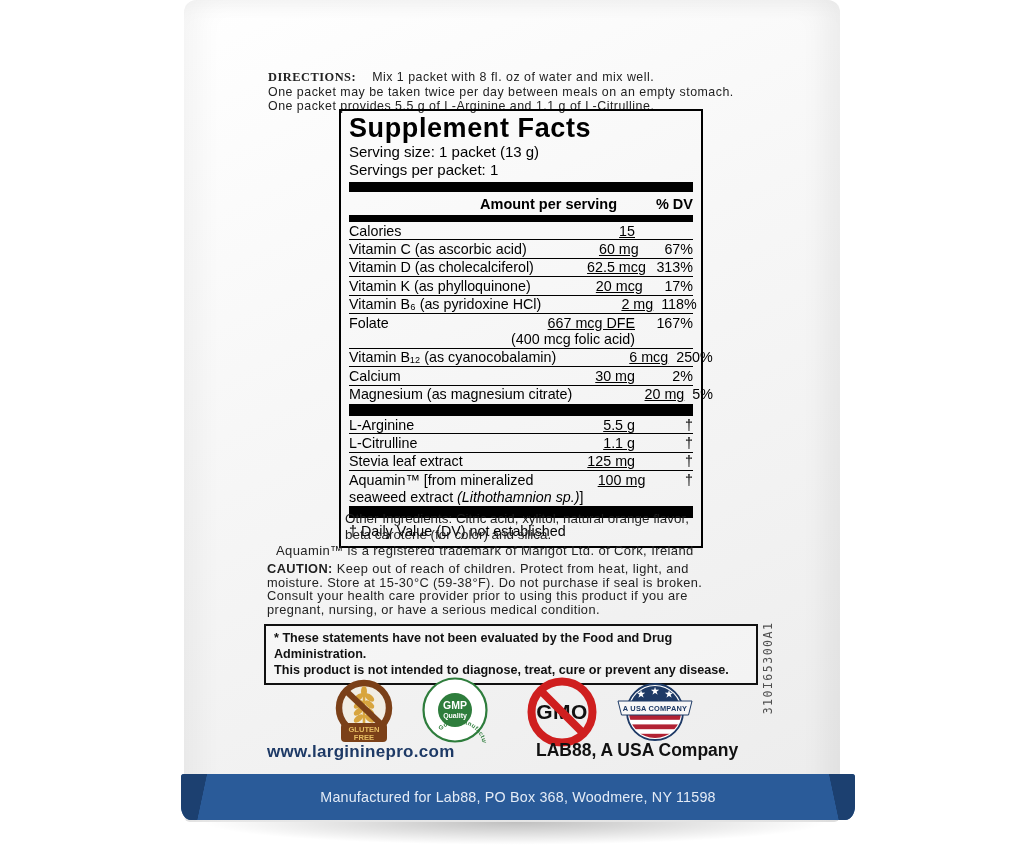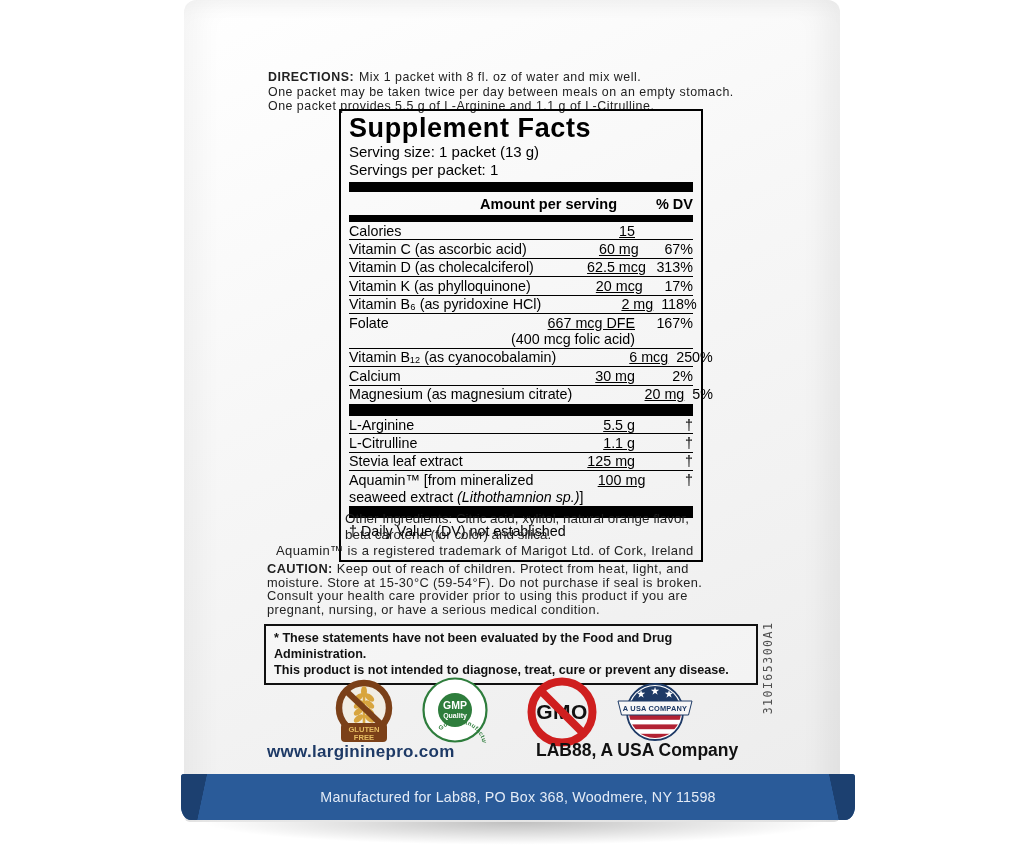--- a/index.html
+++ b/index.html
@@ -13,25 +13,25 @@
   .packet{position:absolute;left:184px;top:0;width:656px;height:822px;
     background:linear-gradient(155deg,#ffffff 0%,#f7f7f7 40%,#ececec 100%);
     border-radius:12px 12px 6px 6px;
     box-shadow:inset -16px 0 26px rgba(0,0,0,0.05), inset 16px 0 26px rgba(0,0,0,0.04);}
 
   .b{font-weight:bold;}
 
   
   .directions{position:absolute;left:268px;top:70px;width:530px;
     font-size:12.4px;line-height:14.6px;letter-spacing:0.5px;color:#222;}
-  .directions .lbl{margin-right:5px;}
+  .directions .lbl{margin-right:16px;font-family:Liberation Serif, serif;}
 
   
   .facts-box{position:absolute;left:339px;top:109px;width:364px;box-sizing:border-box;
-    border:2.5px solid #000;padding:3px 8px 20px;color:#000;background:transparent;}
+    border:2.5px solid #000;padding:3px 8px 6px;color:#000;background:transparent;}
   .facts-title{font-size:27px;font-weight:bold;letter-spacing:0.6px;line-height:29px;}
   .serving{font-size:15px;line-height:18px;}
   .bar{background:#000;}
   .bar-a{height:10px;margin-top:3px;}
   .bar-b{height:7px;}
   .bar-c{height:12px;margin-top:1px;}
   .facts-header{display:flex;align-items:center;font-weight:bold;font-size:14.5px;
     padding:4px 0 3px;}
   .hdr-amount{margin-left:auto;padding-right:24px;}
   .hdr-dv{width:52px;text-align:right;}
@@ -183,21 +183,21 @@
 
   <div class="other-ing">
     <div>Other Ingredients:  Citric acid, xylitol, natural orange flavor,</div>
     <div>beta carotene (for color) and silica.</div>
   </div>
 
   <div class="tm-note">Aquamin™ is a registered trademark of Marigot Ltd. of Cork, Ireland</div>
 
   <div class="caution">
     <div><span class="b lbl">CAUTION:</span><span>Keep out of reach of children. Protect from heat, light, and</span></div>
-    <div>moisture. Store at 15-30°C (59-54°F). Do not purchase if seal is broken.</div>
+    <div>moisture. Store at 15-30°C (59-38°F). Do not purchase if seal is broken.</div>
     <div>Consult your health care provider prior to using this product if you are</div>
     <div>pregnant, nursing, or have a serious medical condition.</div>
   </div>
 
   <div class="fda-box">
     <div>* These statements have not been evaluated by the Food and Drug Administration.</div>
     <div>This product is not intended to diagnose, treat, cure or prevent any disease.</div>
   </div>
 
   <div class="lot">310I65300A1</div>

